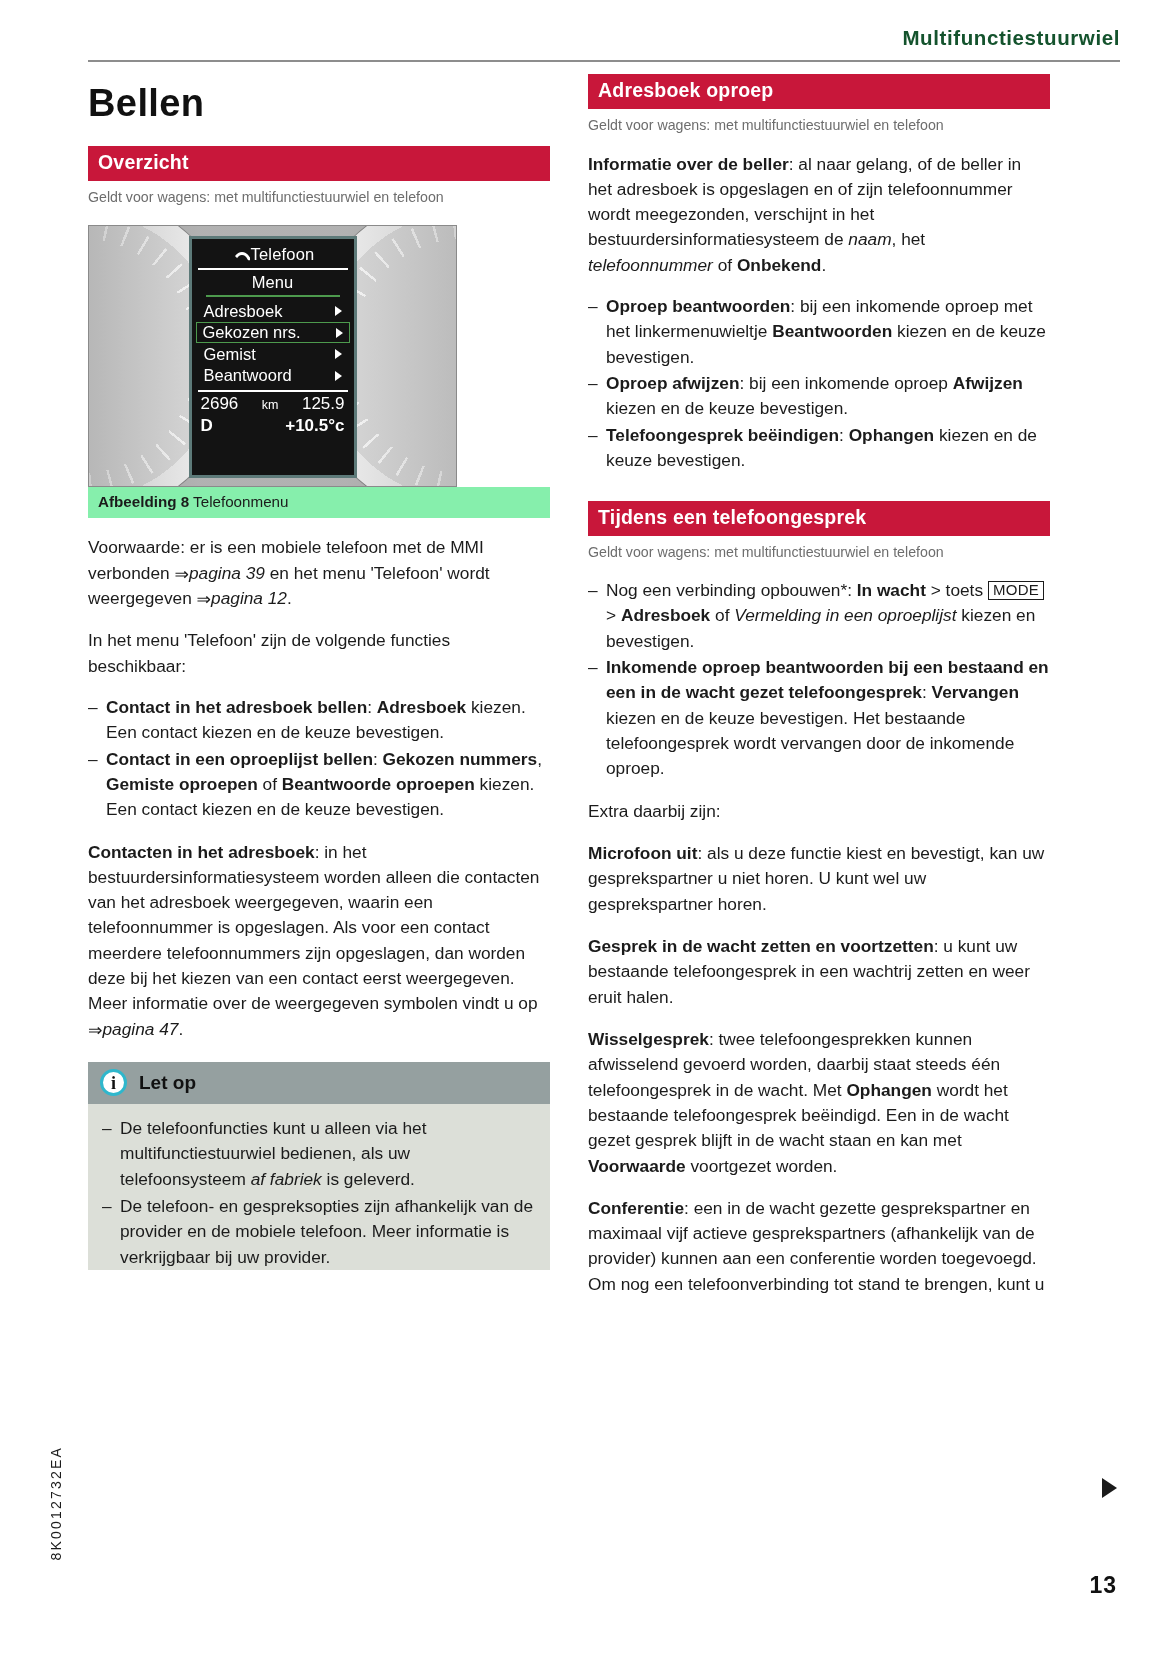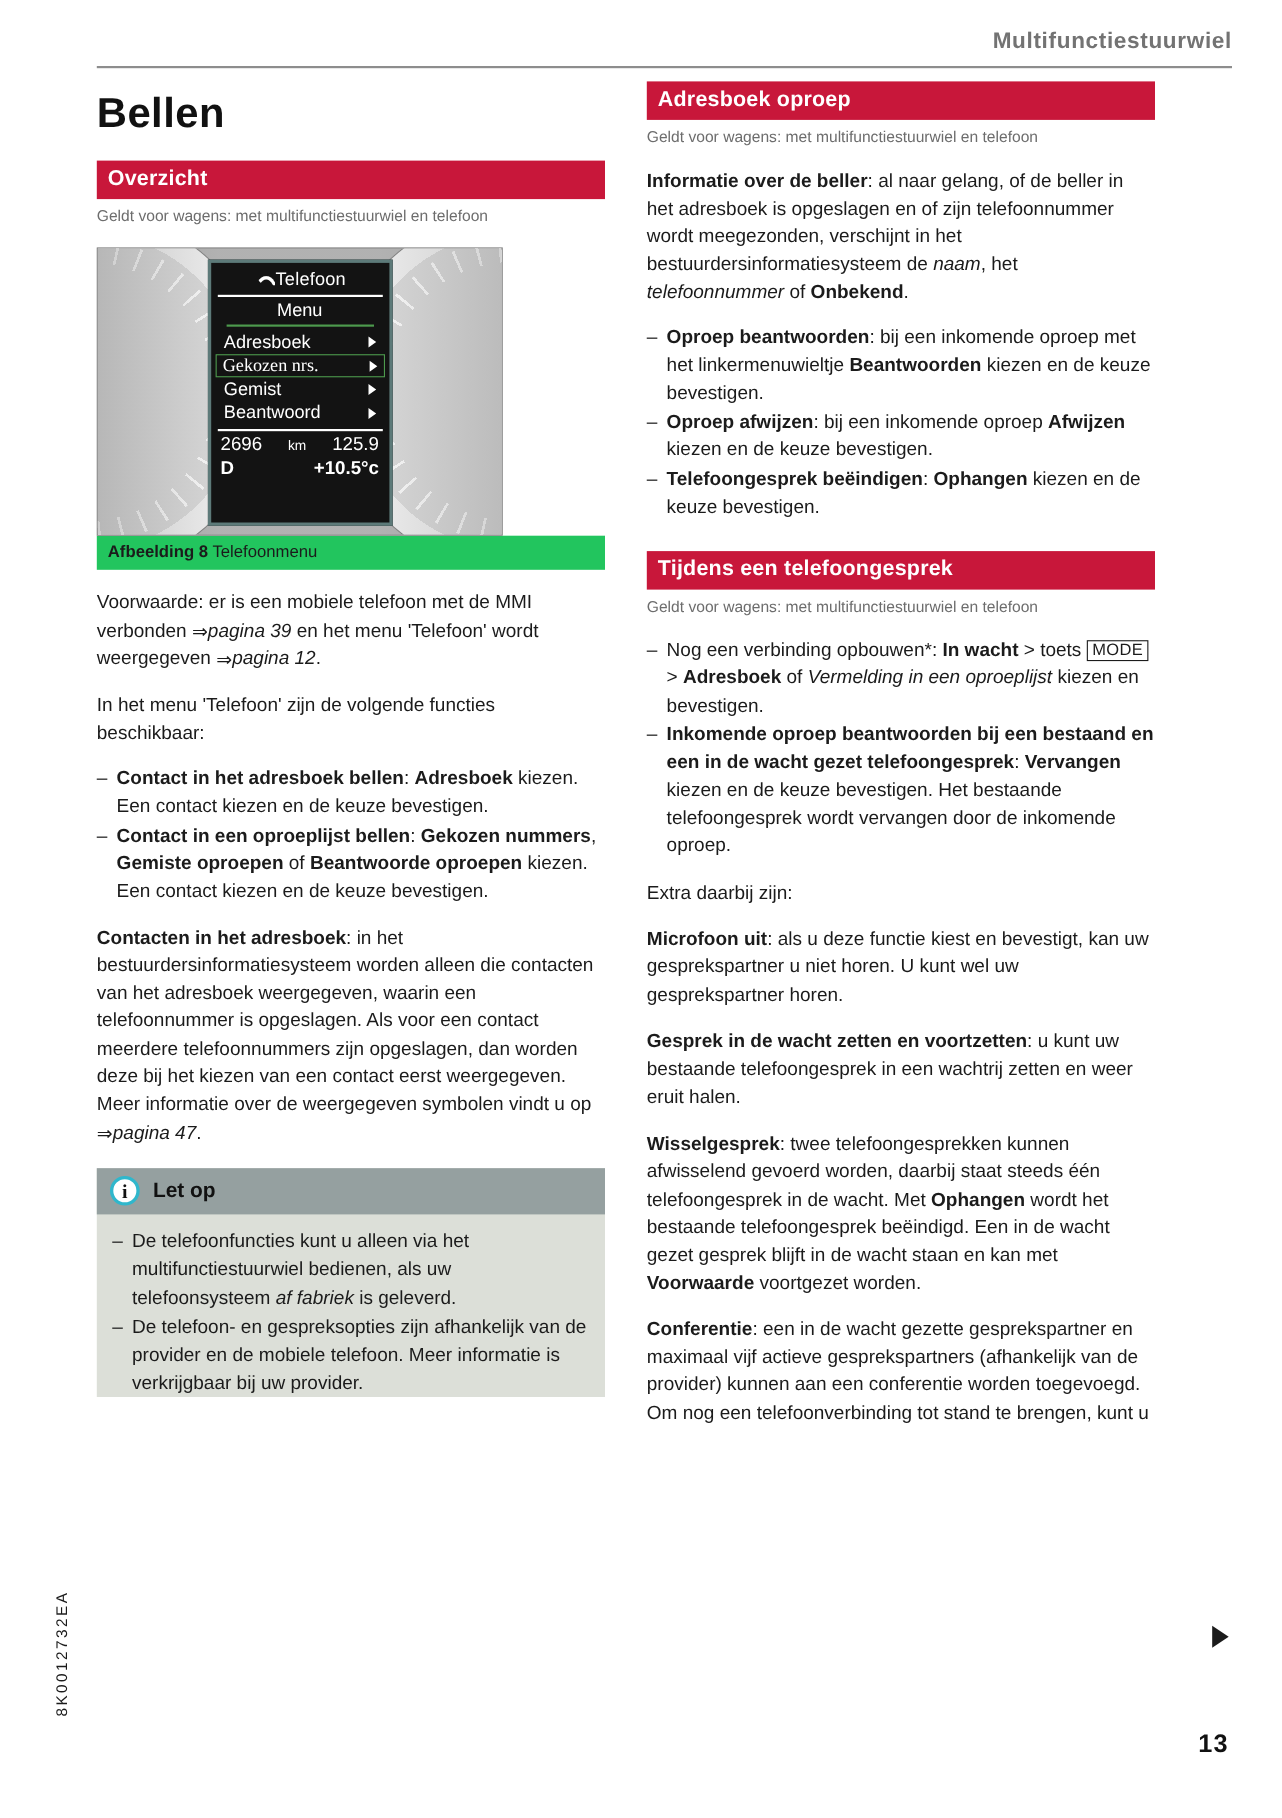--- a/index.html
+++ b/index.html
@@ -26,21 +26,21 @@
     left: 88px;
     right: 45px;
     top: 28px;
     height: 36px;
   }
   .header-title {
     text-align: right;
     font-size: 20.5px;
     font-weight: bold;
     letter-spacing: 0.6px;
-    color: #737373;
+    color: #14532d;
     line-height: 1;
   }
   .header-rule {
     position: absolute;
     left: 0;
     right: 0;
     top: 32px;
     height: 2px;
     background: #8d8d8d;
   }
@@ -219,21 +219,20 @@
   .dis-item {
     position: relative;
     font-size: 16.5px;
     padding: 1.5px 6px 1.5px 8px;
     margin: 0 4px;
     line-height: 1.12;
   }
   .dis-item.selected {
     border: 1.8px solid #4d9a4d;
     padding: 0.5px 4px 0.5px 6px;
-    font-family: Liberation Serif, serif;
   }
   .dis-item .tri {
     position: absolute;
     right: 8px;
     top: 50%;
     transform: translateY(-50%);
     width: 0; height: 0;
     border-left: 7px solid #ffffff;
     border-top: 5px solid transparent;
     border-bottom: 5px solid transparent;
@@ -246,21 +245,21 @@
   }
   .dis-row {
     display: flex;
     align-items: baseline;
     justify-content: space-between;
     line-height: 1.2;
   }
   .dis-row .unit { font-size: 12.5px; }
   .dis-row.row2 { font-weight: bold; padding-top: 1px; }
   .fig-caption {
-    background: #22c55e;
+    background: #86efac;
     font-size: 15.2px;
     padding: 7px 10px 8px 10px;
     line-height: 1.1;
   }
   .fig-caption b { font-weight: bold; }
 
   
   .notebox {
     margin-top: 20px;
     background: #dcdfd8;

